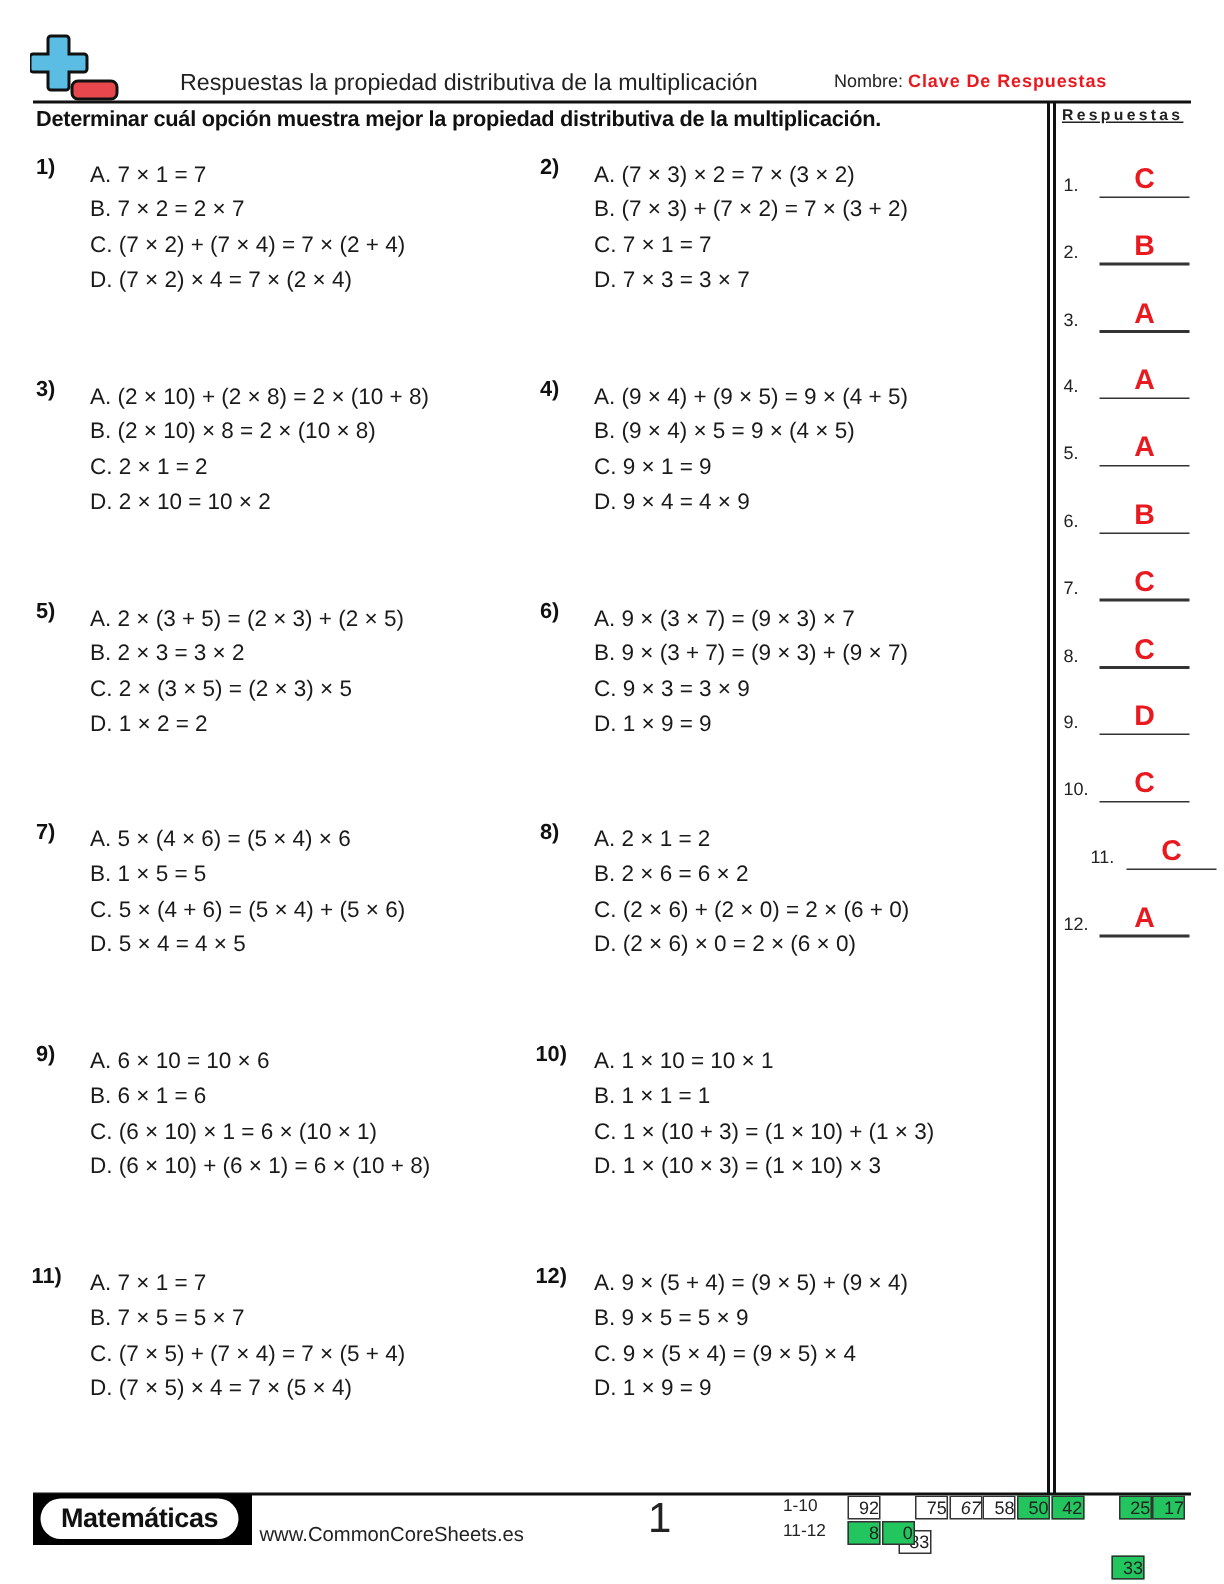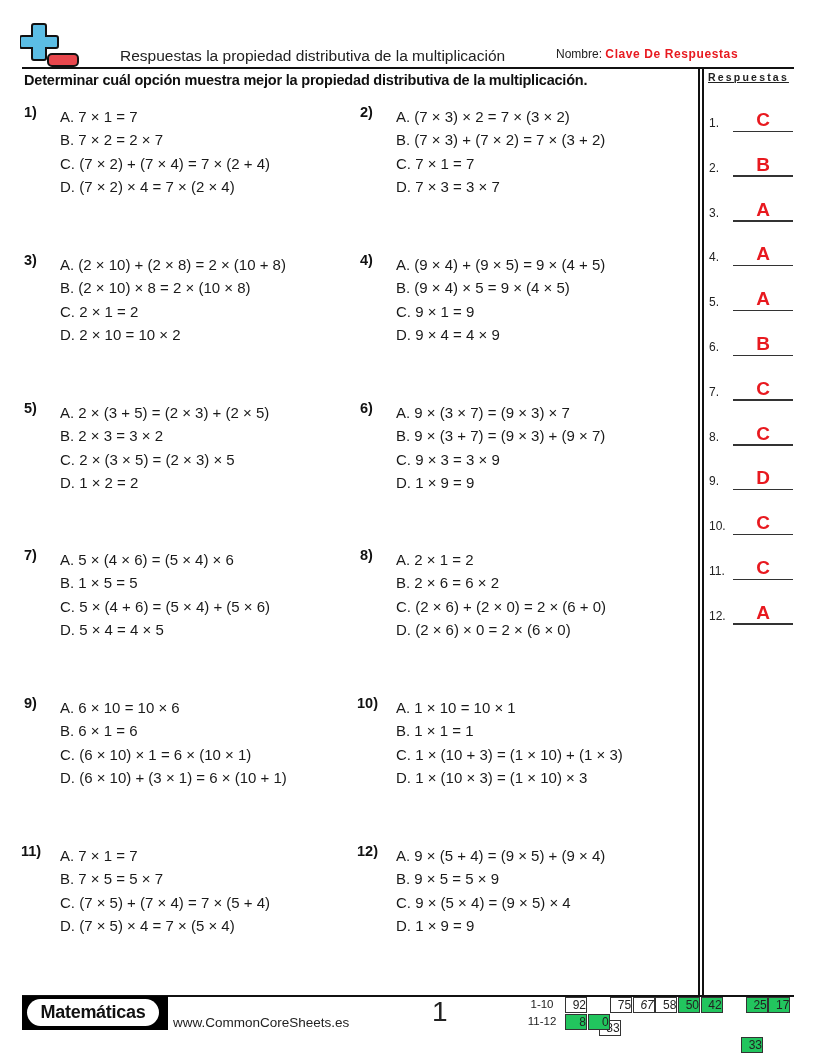--- a/index.html
+++ b/index.html
@@ -20,21 +20,21 @@
   .ans-val { position: absolute; left: 24px; right: 0; bottom: 1px; text-align: center; font-size: 19px; font-weight: bold; color: #e8191f; }
   .problem { position: absolute; width: 320px; }
   .p-num { position: absolute; left: 0; top: 0; font-size: 14.5px; font-weight: bold; }
   .choice { position: absolute; left: 36px; font-size: 15px; white-space: nowrap; color: #1a1a1a; }
   .bottom-rule { position: absolute; left: 22px; top: 995px; width: 772px; height: 1.5px; background: #111; }
   .brand-box { position: absolute; left: 22px; top: 996px; width: 146px; height: 34px; background: #000; }
   .brand-pill { position: absolute; left: 5px; top: 3px; width: 132px; height: 27px; background: #fff; border-radius: 14px;
                 font-size: 18px; font-weight: bold; text-align: center; line-height: 27px; letter-spacing: -0.3px; }
   .site { position: absolute; left: 173px; top: 1015px; font-size: 13.5px; color: #222; }
   .page-num { position: absolute; left: 432px; top: 996px; font-size: 28px; color: #222; }
-  .score-label { position: absolute; font-size: 11.5px; text-align: center; width: 40px; color: #222; }
+  .score-label { position: absolute; font-size: 11.5px; text-align: left; width: 40px; color: #222; }
   .score-cell { position: absolute; height: 16px; width: 22px; border: 1px solid #333; box-sizing: border-box; font-size: 12px; text-align: right; line-height: 14px; background: #fff; color: #222; }
   .score-cell.blue { background: #22c55e; }
 </style>
 </head>
 <body>
 
 <svg class="logo" viewBox="0 0 60 46">
   <path d="M14 2 h10 a2 2 0 0 1 2 2 v10 h10 a2 2 0 0 1 2 2 v8 a2 2 0 0 1 -2 2 h-10 v10 a2 2 0 0 1 -2 2 h-10 a2 2 0 0 1 -2 -2 v-10 h-10 a2 2 0 0 1 -2 -2 v-8 a2 2 0 0 1 2 -2 h10 v-10 a2 2 0 0 1 2 -2z" fill="#5bbde4" stroke="#111" stroke-width="2"></path>
   <rect x="28" y="32" width="30" height="12" rx="4" fill="#e8474d" stroke="#111" stroke-width="2"></rect>
 </svg>
@@ -93,21 +93,21 @@
     <div class="ans-row" style="top: 462.4px;">
       <span class="ans-num">9.</span>
       <div class="ans-line"></div>
       <span class="ans-val">D</span>
     </div>
     <div class="ans-row" style="top: 507.2px;">
       <span class="ans-num">10.</span>
       <div class="ans-line"></div>
       <span class="ans-val">C</span>
     </div>
-    <div class="ans-row" style="top: 552px;">
+    <div class="ans-row" style="top: 552px; margin-left: 18px;">
       <span class="ans-num">11.</span>
       <div class="ans-line"></div>
       <span class="ans-val">C</span>
     </div>
     <div class="ans-row" style="top: 596.8px;">
       <span class="ans-num">12.</span>
       <div class="ans-line"></div>
       <span class="ans-val">A</span>
     </div>
   </div>
@@ -167,21 +167,21 @@
       <div class="choice" style="top:4px">A. 2 × 1 = 2</div>
       <div class="choice" style="top:27.3px">B. 2 × 6 = 6 × 2</div>
       <div class="choice" style="top:50.6px">C. (2 × 6) + (2 × 0) = 2 × (6 + 0)</div>
       <div class="choice" style="top:73.9px">D. (2 × 6) × 0 = 2 × (6 × 0)</div>
     </div>
     <div class="problem" style="left: 24px; top: 695px;">
       <span class="p-num">9)</span>
       <div class="choice" style="top:4px">A. 6 × 10 = 10 × 6</div>
       <div class="choice" style="top:27.3px">B. 6 × 1 = 6</div>
       <div class="choice" style="top:50.6px">C. (6 × 10) × 1 = 6 × (10 × 1)</div>
-      <div class="choice" style="top:73.9px">D. (6 × 10) + (3 × 1) = 6 × (10 + 1)</div>
+      <div class="choice" style="top:73.9px">D. (6 × 10) + (6 × 1) = 6 × (10 + 8)</div>
     </div>
     <div class="problem" style="left: 360px; top: 695px;">
       <span class="p-num" style="left:-3px">10)</span>
       <div class="choice" style="top:4px">A. 1 × 10 = 10 × 1</div>
       <div class="choice" style="top:27.3px">B. 1 × 1 = 1</div>
       <div class="choice" style="top:50.6px">C. 1 × (10 + 3) = (1 × 10) + (1 × 3)</div>
       <div class="choice" style="top:73.9px">D. 1 × (10 × 3) = (1 × 10) × 3</div>
     </div>
     <div class="problem" style="left: 24px; top: 843px;">
       <span class="p-num" style="left:-3px">11)</span>

